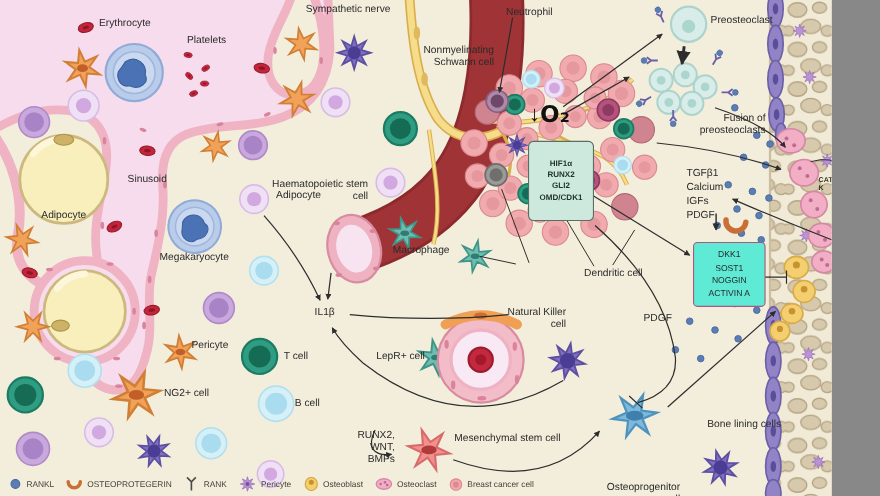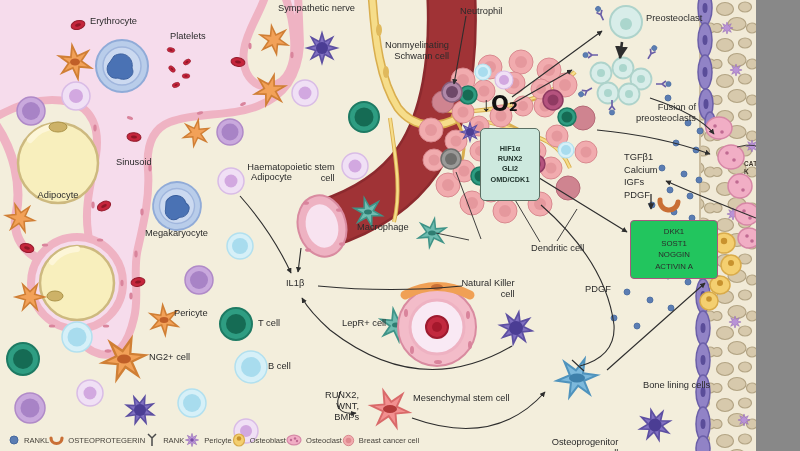--- a/index.html
+++ b/index.html
@@ -4,28 +4,28 @@
 <style>
   html,body{margin:0;padding:0;background:#888;}
   #canvas{position:relative;width:756px;height:451px;background:#f3eedc;overflow:hidden;
           font-family:"Liberation Sans",sans-serif;}
   #art{position:absolute;left:0;top:0;}
   .lb{position:absolute;font-size:9.3px;line-height:1.18;color:#2b2b2b;white-space:pre-line;z-index:5;}
   .c{transform:translateX(-50%);text-align:right;margin-top:38px;}
   .factbox{position:absolute;z-index:6;text-align:center;white-space:pre-line;}
   #hif-box{left:480px;top:128px;width:54px;padding:15px 2px;background:#cde9de;border:1.5px solid #5a6e62;
            border-radius:5px;font-size:7.3px;line-height:1.4;font-weight:600;color:#22352e;}
-  #dkk-box{left:630px;top:220px;width:60px;padding:5px 13px;background:#22c55e;border:1.5px solid #a8577e;
+  #dkk-box{left:630px;top:220px;width:60px;padding:5px 2px;background:#5eead4;border:1.5px solid #a8577e;
            border-radius:4px;font-size:7.8px;line-height:1.5;color:#2b2b2b;}
   #o2{position:absolute;left:481px;top:94px;z-index:5;display:flex;align-items:flex-start;color:#111;}
   #o2 .ar{font-size:20px;font-weight:bold;line-height:1;}
   #o2 .ox{font-size:21px;font-weight:bold;line-height:1;font-family:"DejaVu Sans",sans-serif;}
   .tiny{font-size:6.4px;font-weight:bold;color:#3d342a;letter-spacing:.2px;}
   .small-b{font-size:13px;font-weight:bold;color:#2b2b2b;}
-  #legend{position:absolute;left:8px;bottom:3px;display:flex;align-items:center;z-index:7;}
+  #legend{position:absolute;left:8px;bottom:3px;display:flex;gap:11px;align-items:center;z-index:7;}
   .li{display:flex;gap:4px;align-items:center;}
   .li span{font-size:7.6px;color:#45413a;}
 </style>
 </head>
 <body>
 
 <div id="canvas">
 
 <svg id="art" width="800" height="451" viewBox="0 0 800 451">
 <defs>

